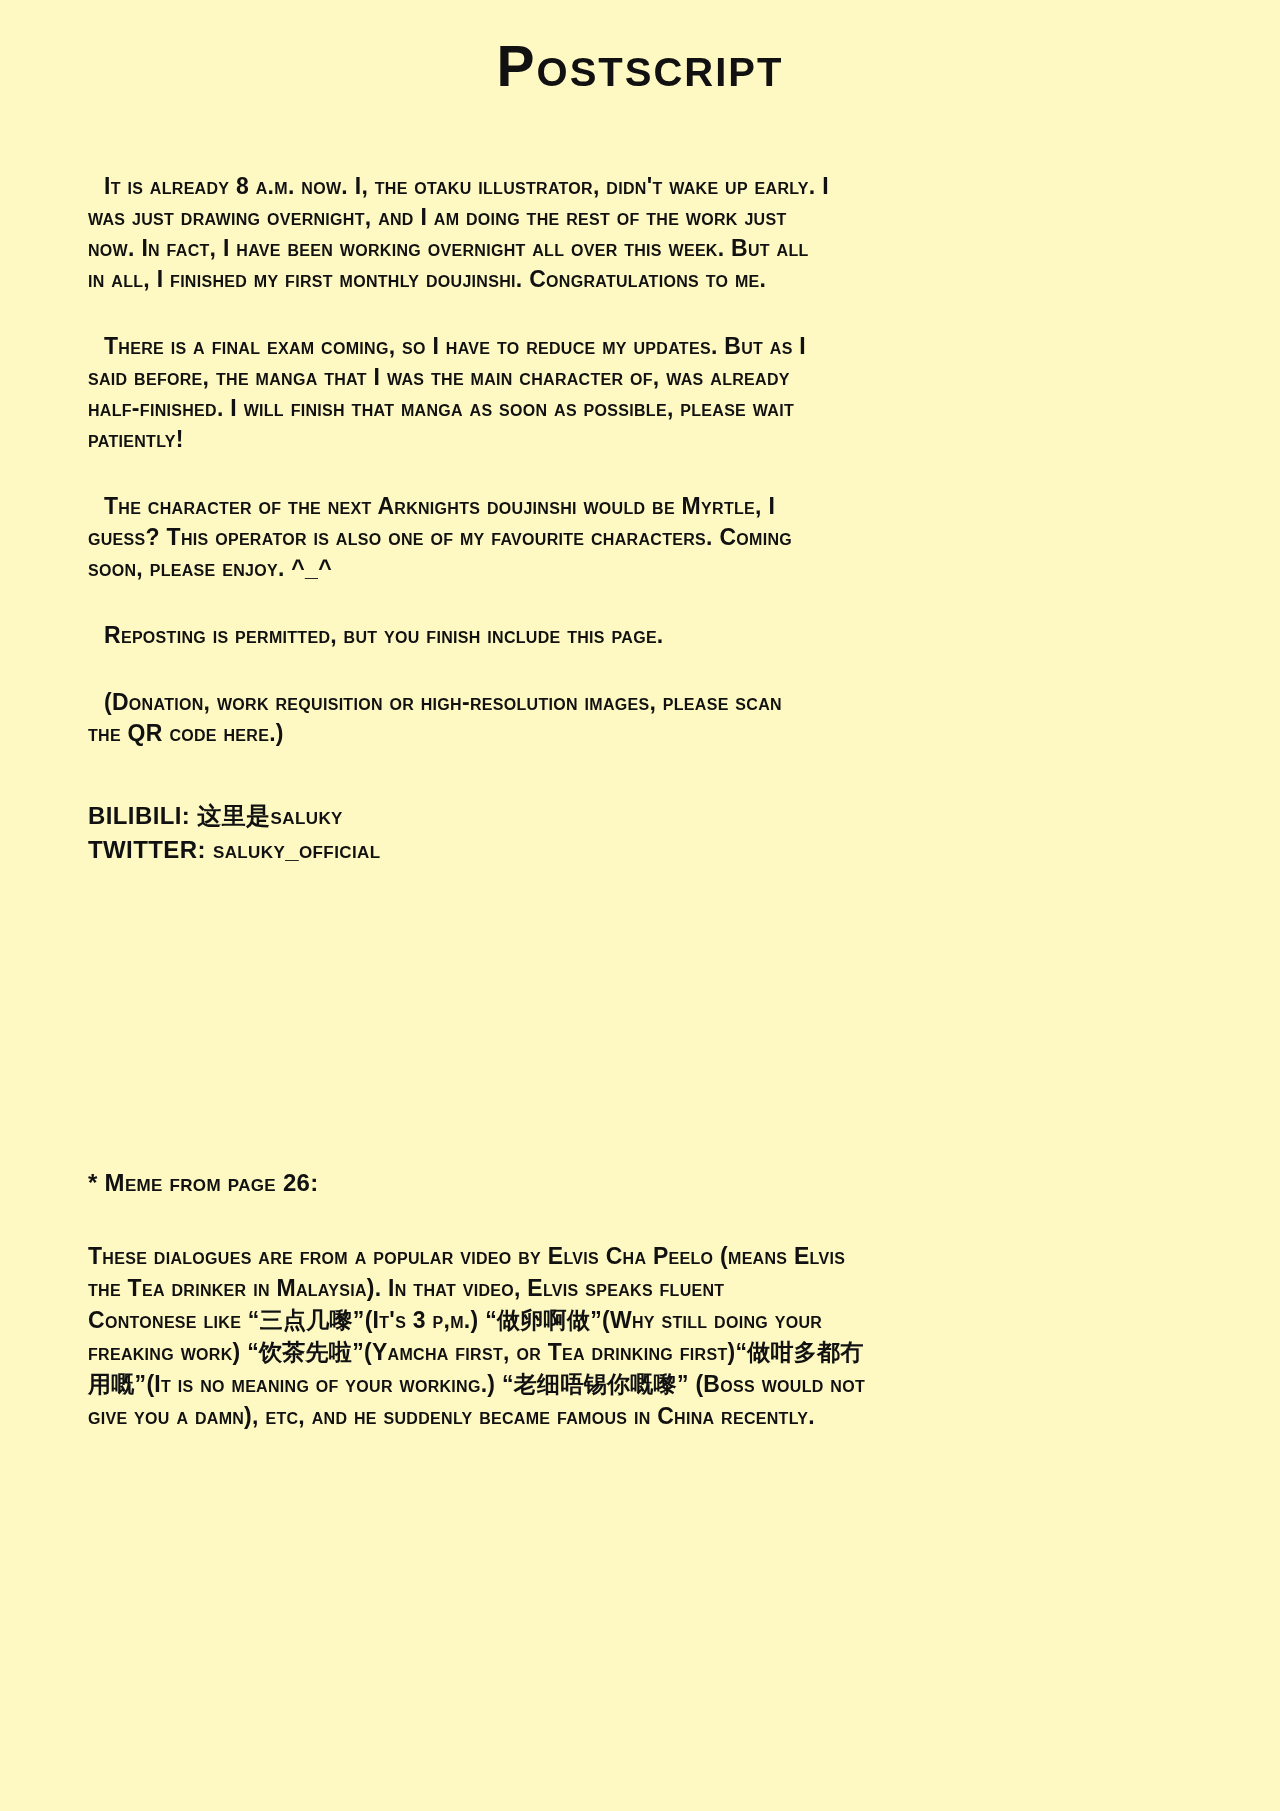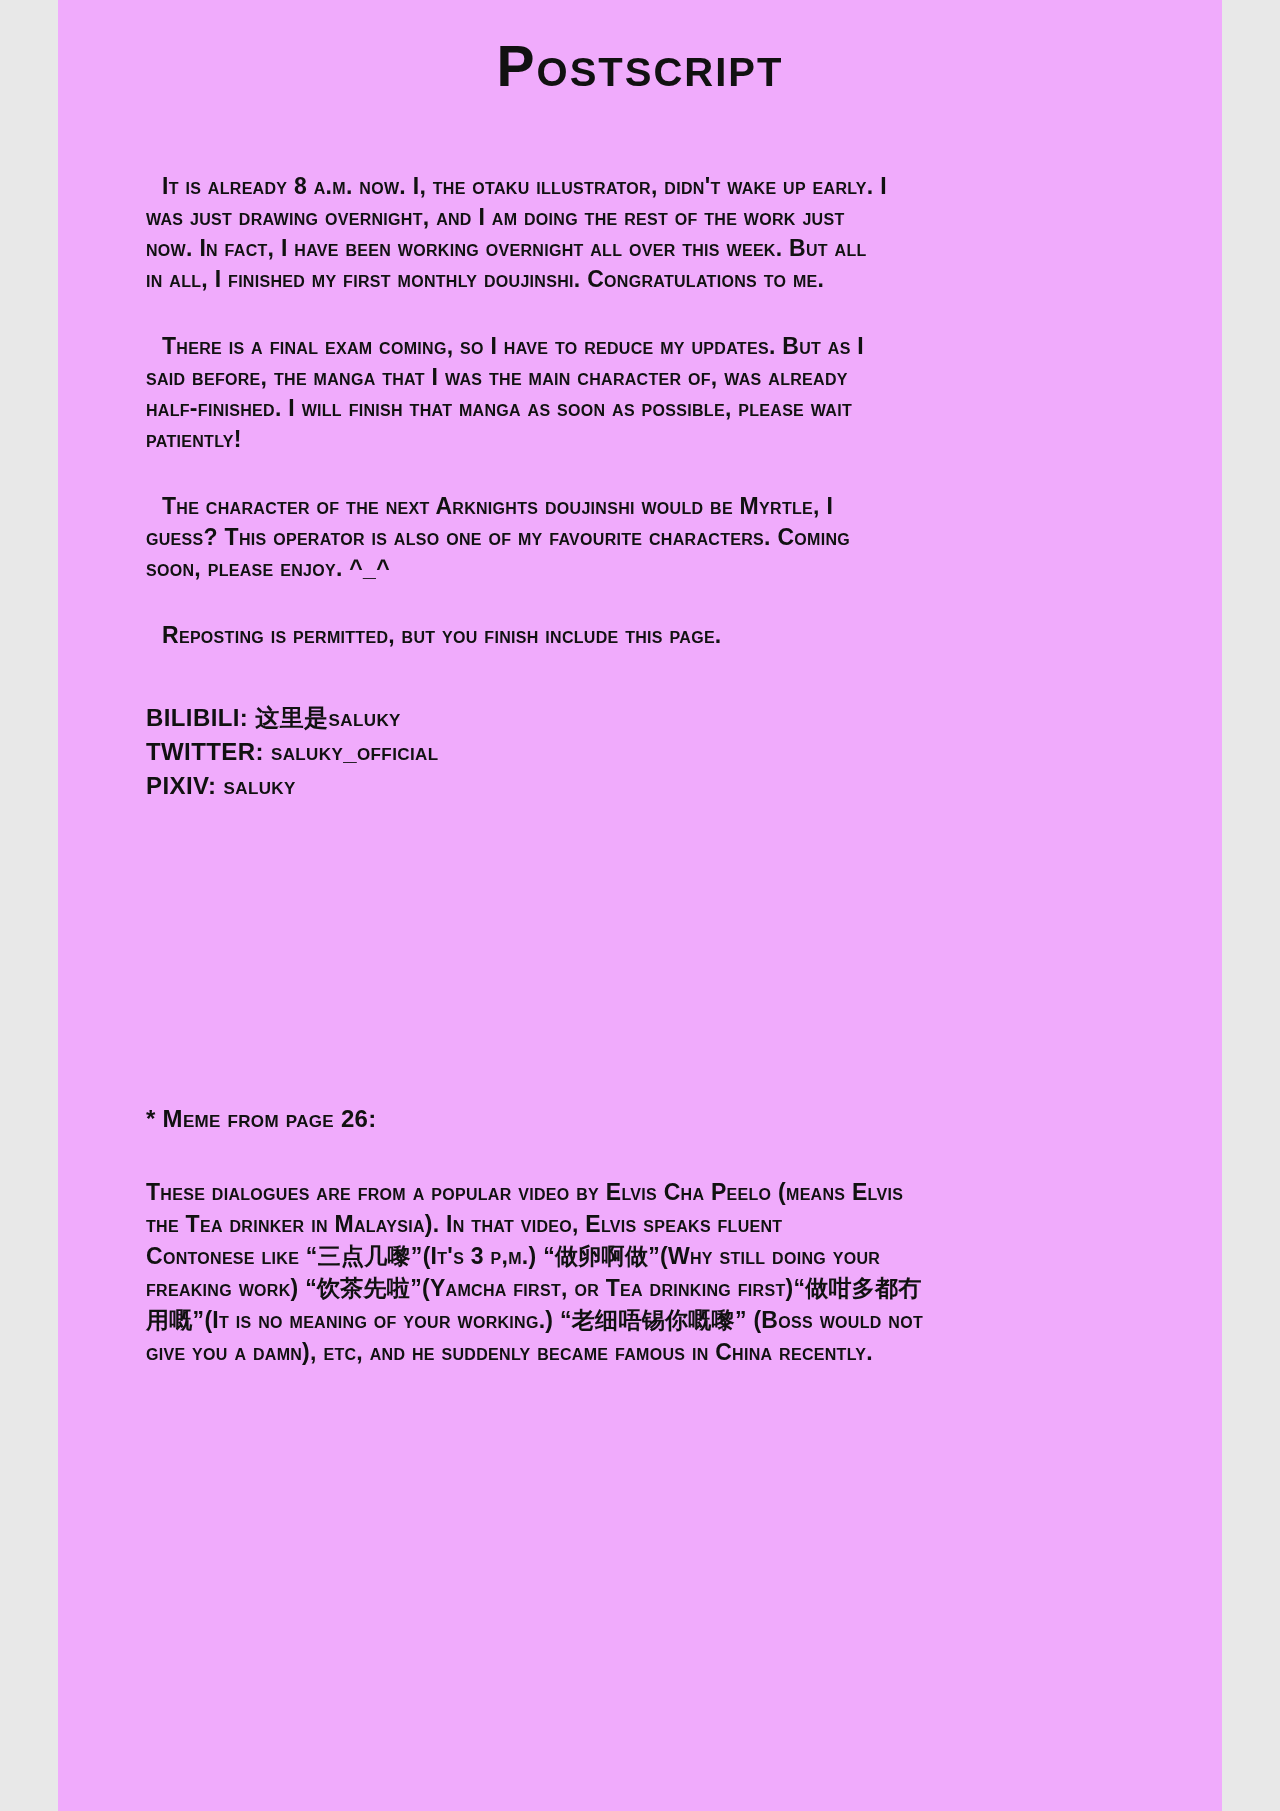--- a/index.html
+++ b/index.html
@@ -2,24 +2,24 @@
 <html><head>
 <meta charset="utf-8">
 <style>
   html, body {
     margin: 0;
     padding: 0;
     background: #e8e8e8;
   }
   .page {
     position: relative;
-    width: 1164px;
+    width: 1280px;
     height: 1811px;
     margin: 0 auto;
-    background: #f0abfc;
+    background: #fef9c3;
     color: #111111;
     font-family: "Liberation Sans", "DejaVu Sans", sans-serif;
     font-weight: 700;
     overflow: hidden;
     box-sizing: border-box;
     padding-top: 38px;
   }
   .page-title {
     margin: 0;
     text-align: center;
@@ -87,25 +87,26 @@
 half-finished. I will finish that manga as soon as possible, please wait
 patiently!</p>
 
 
     <p class="para indent">The character of the next Arknights doujinshi would be Myrtle, I
 guess? This operator is also one of my favourite characters. Coming
 soon, please enjoy. ^_^</p>
 
     <p class="para indent">Reposting is permitted, but you finish include this page.</p>
 
+    <p class="para indent">(Donation, work requisition or high-resolution images, please scan
+the QR code here.)</p>
 
     <div class="social-block">
       <div>BILIBILI: 这里是saluky</div>
       <div>TWITTER: saluky_official</div>
-      <div>PIXIV: saluky</div>
     </div>
 
     <div class="footnote-heading">* Meme from page 26:</div>
 
     <p class="footnote-text">These dialogues are from a popular video by Elvis Cha Peelo (means Elvis
 the Tea drinker in Malaysia). In that video, Elvis speaks fluent
 Contonese like “三点几嚟”(It's 3 p,m.) “做卵啊做”(Why still doing your
 freaking work) “饮茶先啦”(Yamcha first, or Tea drinking first)“做咁多都冇
 用嘅”(It is no meaning of your working.) “老细唔锡你嘅嚟” (Boss would not
 give you a damn), etc, and he suddenly became famous in China recently.</p>

